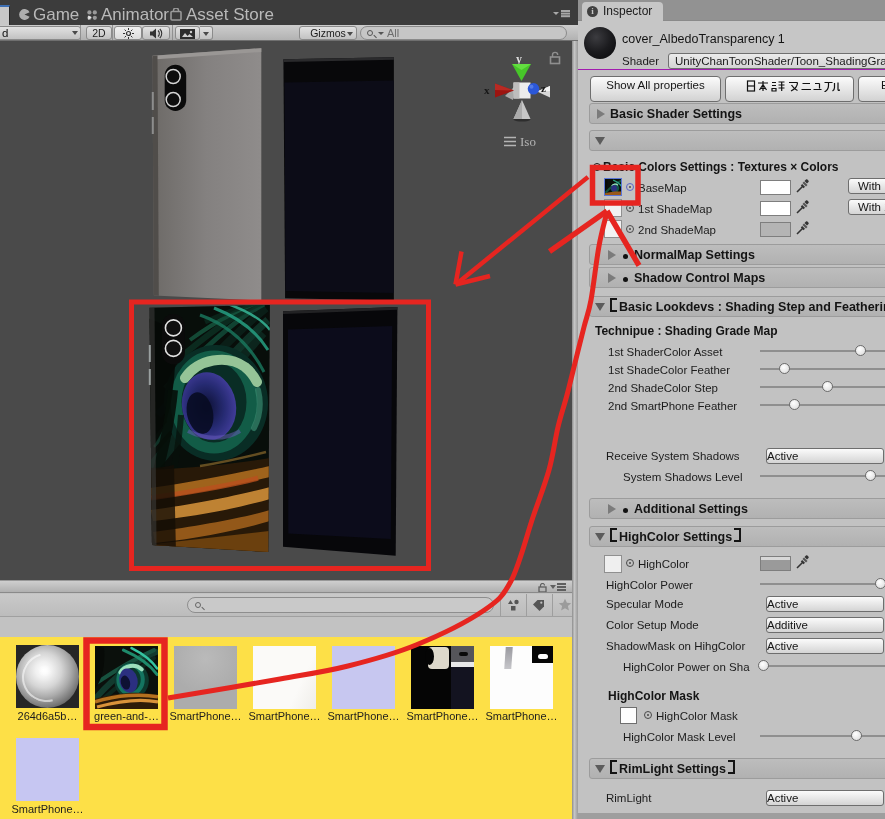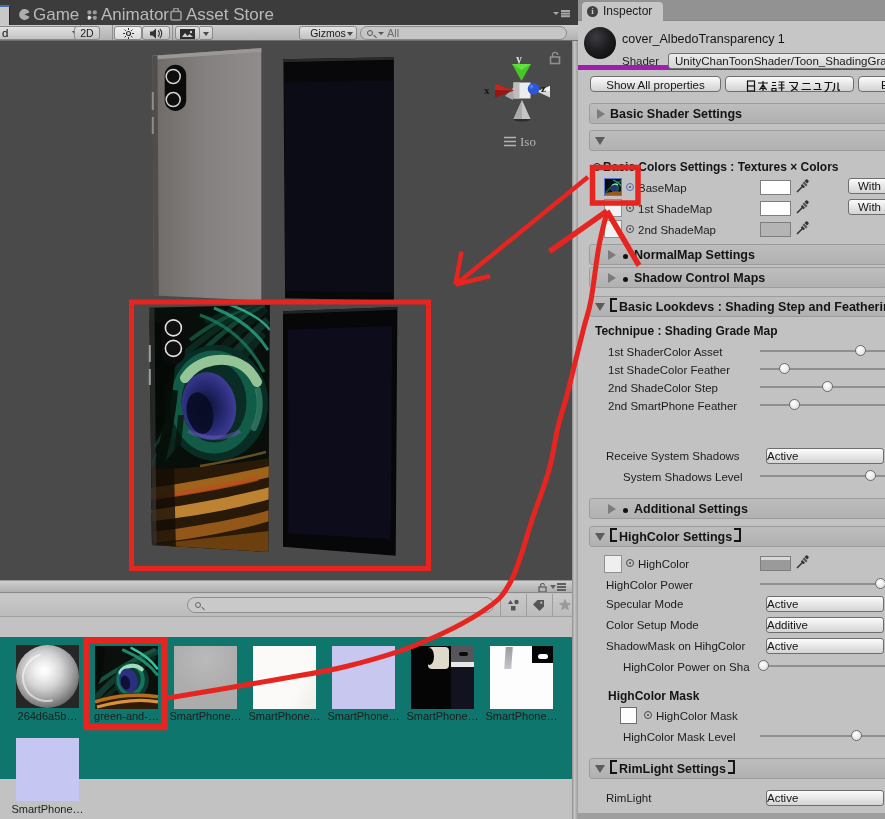--- a/index.html
+++ b/index.html
@@ -13,29 +13,29 @@
 
 #toolbar{left:0;top:25px;width:578px;height:16px;background:linear-gradient(#cdcdcd,#b2b2b2);border-bottom:1px solid #6f6f6f}
 .tbtn{top:1px;height:14px;background:linear-gradient(#e2e2e2,#c2c2c2);border:1px solid #8b8b8b;border-radius:3px;font-size:10.5px;color:#222;text-align:center;line-height:12px}
 
 #scene{left:0;top:41px;width:572px;height:539px;background:#4a4a4a;overflow:hidden}
 #vdiv{left:572px;top:41px;width:6px;height:778px;background:linear-gradient(90deg,#8d8d8d,#c6c6c6 40%,#9a9a9a)}
 
 #strip{left:0;top:580px;width:572px;height:13px;background:linear-gradient(#cecece,#b0b0b0);border-top:1px solid #989898;border-bottom:1px solid #8a8a8a}
 #ptoolbar{left:0;top:594px;width:572px;height:23px;background:linear-gradient(#c9c9c9,#bcbcbc);border-bottom:1px solid #a0a0a0}
 #crumbs{left:0;top:618px;width:572px;height:18px;background:#cdcdcd;border-bottom:1px solid #ababab;font-size:12px;color:#2a2a2a;line-height:18px}
-#grid{left:0;top:637px;width:572px;height:142px;background:#0f766e}
+#grid{left:0;top:637px;width:572px;height:182px;background:#fde047}
 .thumb{width:63px;height:63px}
 .tlabel{width:79px;top:0;font-size:11px;color:#1d1d1d;text-align:center}
 
 #insp{left:578px;top:0;width:307px;height:819px;background:#c2c2c2;overflow:hidden}
 #itabbar{left:0;top:0;width:307px;height:21px;background:#929292;border-bottom:1px solid #8a8a8a}
 #itab{left:4px;top:2px;width:81px;height:19px;background:#c6c6c6;border-radius:4px 4px 0 0;font-size:12px;color:#1a1a1a;line-height:19px}
-#ihead{left:0;top:21px;width:307px;height:49px;background:#c6c6c6;border-bottom:5px solid #a21caf}
-.ibtn{height:16px;background:linear-gradient(#fbfbfb,#d2d2d2);border:1px solid #6e6e6e;border-radius:4px;font-size:11.5px;color:#151515;text-align:center;line-height:16px}
+#ihead{left:0;top:21px;width:307px;height:49px;background:#c6c6c6;border-bottom:1px solid #a21caf}
+.ibtn{height:26px;background:linear-gradient(#fbfbfb,#d2d2d2);border:1px solid #6e6e6e;border-radius:4px;font-size:11.5px;color:#151515;text-align:center;line-height:16px}
 .hdr{left:11px;width:300px;height:21px;background:linear-gradient(#bdbdbd,#b1b1b1);border:1px solid #9c9c9c;border-radius:3px;color:#141414;font-weight:bold;font-size:12.5px;line-height:20px}
 .tri-r{width:0;height:0;border-left:8px solid #7b7b7b;border-top:5px solid transparent;border-bottom:5px solid transparent}
 .tri-d{width:0;height:0;border-top:8px solid #5c5c5c;border-left:5px solid transparent;border-right:5px solid transparent}
 .lbl{font-size:11.5px;color:#1c1c1c;line-height:14px}
 .bold{font-size:12px;font-weight:bold;color:#141414;line-height:15px}
 .track{height:2px;background:#8f8f8f}
 .knob{width:11px;height:11px;border-radius:50%;background:radial-gradient(circle at 40% 35%,#ffffff,#d8d8d8);border:1px solid #6c6c6c}
 .abtn{left:188px;width:118px;height:16px;background:linear-gradient(#fbfbfb,#d4d4d4);border:1px solid #6e6e6e;border-radius:3px;font-size:11.5px;color:#151515;line-height:14px}
 .swatch{left:182px;width:31px;height:15px;border:1px solid #7e7e7e;background:#fff}
 .slot{width:18px;height:18px;background:#e6e6e6;border:1px solid #909090}
@@ -72,21 +72,21 @@
   <div class="tabtxt t" style="left:186px">Asset Store</div>
   <div style="left:553px;top:12px;width:0;height:0;border-top:3.5px solid #a8a8a8;border-left:3px solid transparent;border-right:3px solid transparent"></div>
   <div style="left:561px;top:10px;width:9px;height:1.6px;background:#a8a8a8;box-shadow:0 2.6px 0 #a8a8a8,0 5.2px 0 #a8a8a8"></div>
 </div>
 
 <div id="toolbar">
   <div class="tbtn" style="left:-8px;width:89px"></div>
       <div class="lbl t" style="left:2px;top:1px;color:#111;z-index:2">d</div>
   <div style="left:72px;top:6px;width:0;height:0;border-top:4px solid #4a4a4a;border-left:3.5px solid transparent;border-right:3.5px solid transparent"></div>
   <div style="left:80px;top:0;width:1px;height:15px;background:#909090"></div>
-  <div class="tbtn" style="left:74px;width:26px">2D</div>
+  <div class="tbtn" style="left:86px;width:26px">2D</div>
   <div style="left:112px;top:0;width:1px;height:15px;background:#909090"></div>
   <div class="tbtn" style="left:114px;width:28px;background:linear-gradient(#efefef,#dcdcdc)">
     <svg style="position:absolute;left:8px;top:1px" width="11" height="11" viewBox="0 0 11 11">
           <circle cx="5.5" cy="5.5" r="2" fill="none" stroke="#333" stroke-width="1.2"></circle>
           <g stroke="#333" stroke-width="1">
             <path d="M5.5 0v2M5.5 9v2M0 5.5h2M9 5.5h2M1.6 1.6l1.4 1.4M8 8l1.4 1.4M9.4 1.6L8 3M3 8l-1.4 1.4"></path>
           </g>
         </svg>
   </div>
   <div class="tbtn" style="left:142px;width:28px">

